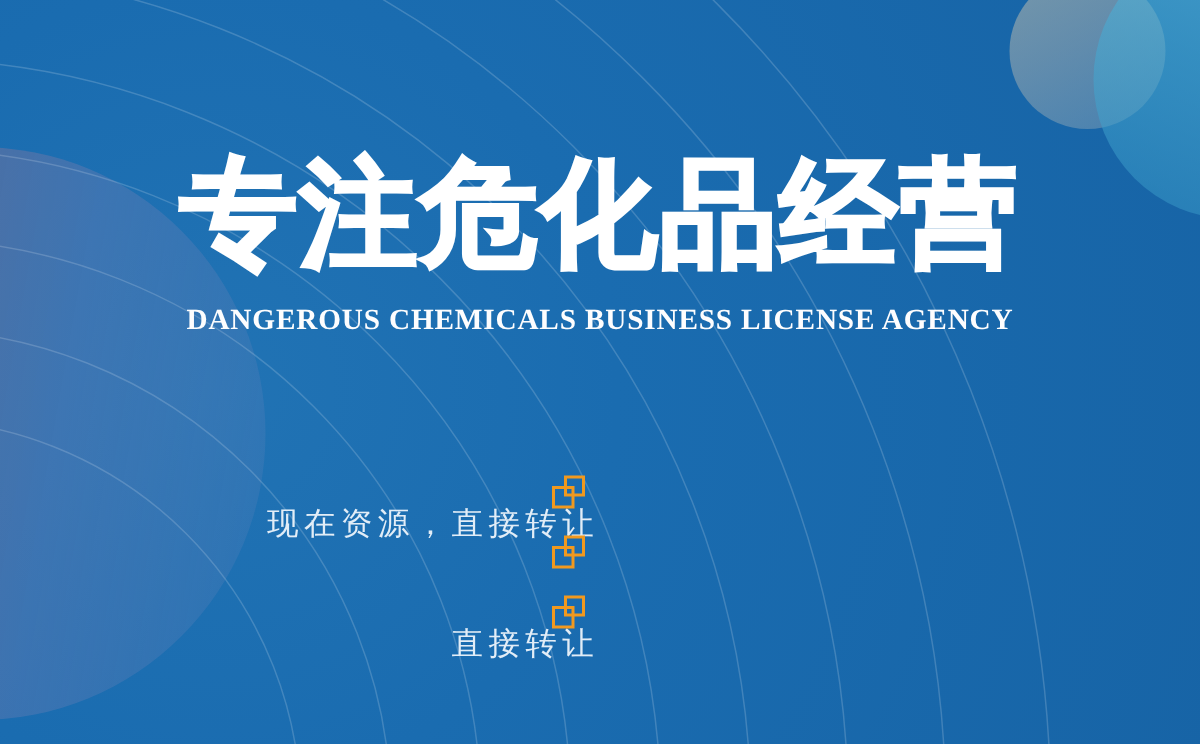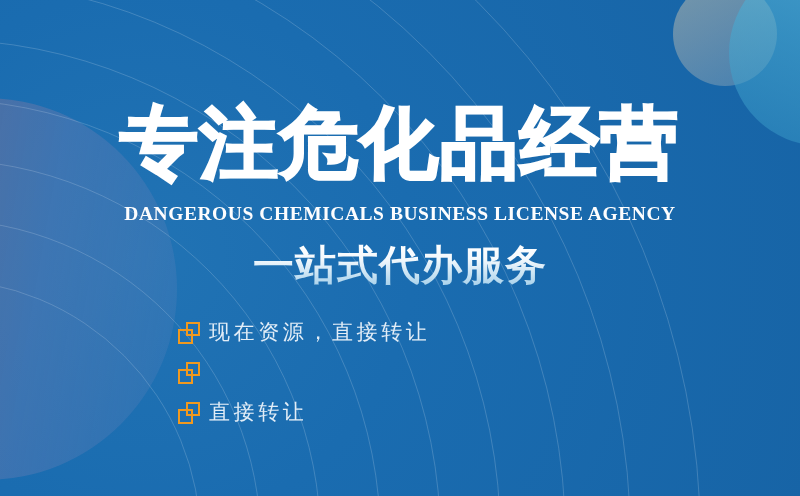--- a/index.html
+++ b/index.html
@@ -123,23 +123,24 @@
     white-space: nowrap;
   }
 
   .bullets {
     position: absolute;
     left: 178px;
     top: 317px;
   }
   .bullet-row {
     display: flex;
-    align-items: center;
+    align-items: flex-end;
     height: 31px;
     margin-bottom: 9px;
+    flex-direction: column;
   }
   .bullet-icon {
     position: relative;
     width: 22px;
     height: 22px;
     flex: 0 0 22px;
     margin-right: 9px;
   }
   .bullet-icon .sq-big {
     position: absolute;
@@ -191,21 +192,20 @@
     <div class="ring" style="width:1380px;height:1380px;left:-60px;top:540px;"></div>
     <div class="ring" style="width:1520px;height:1520px;left:-60px;top:540px;"></div>
   </div>
 
   <div class="content">
 
     <div class="title-main">专注危化品经营</div>
 
     <div class="title-en">DANGEROUS CHEMICALS BUSINESS LICENSE AGENCY</div>
 
-    <div class="title-sub">一站式代办服务</div>
 
     <div class="bullets">
 
       <div class="bullet-row">
         <span class="bullet-icon">
           <span class="sq-big"></span>
           <span class="sq-small"></span>
         </span>
         <span class="bullet-text">现在资源，直接转让</span>
       </div>

